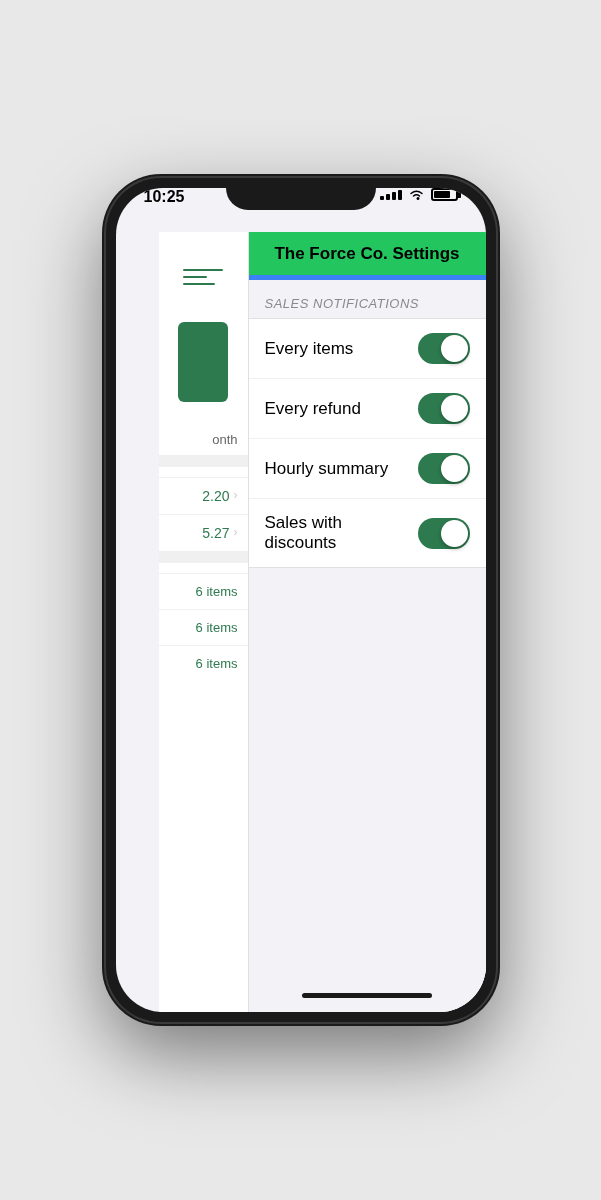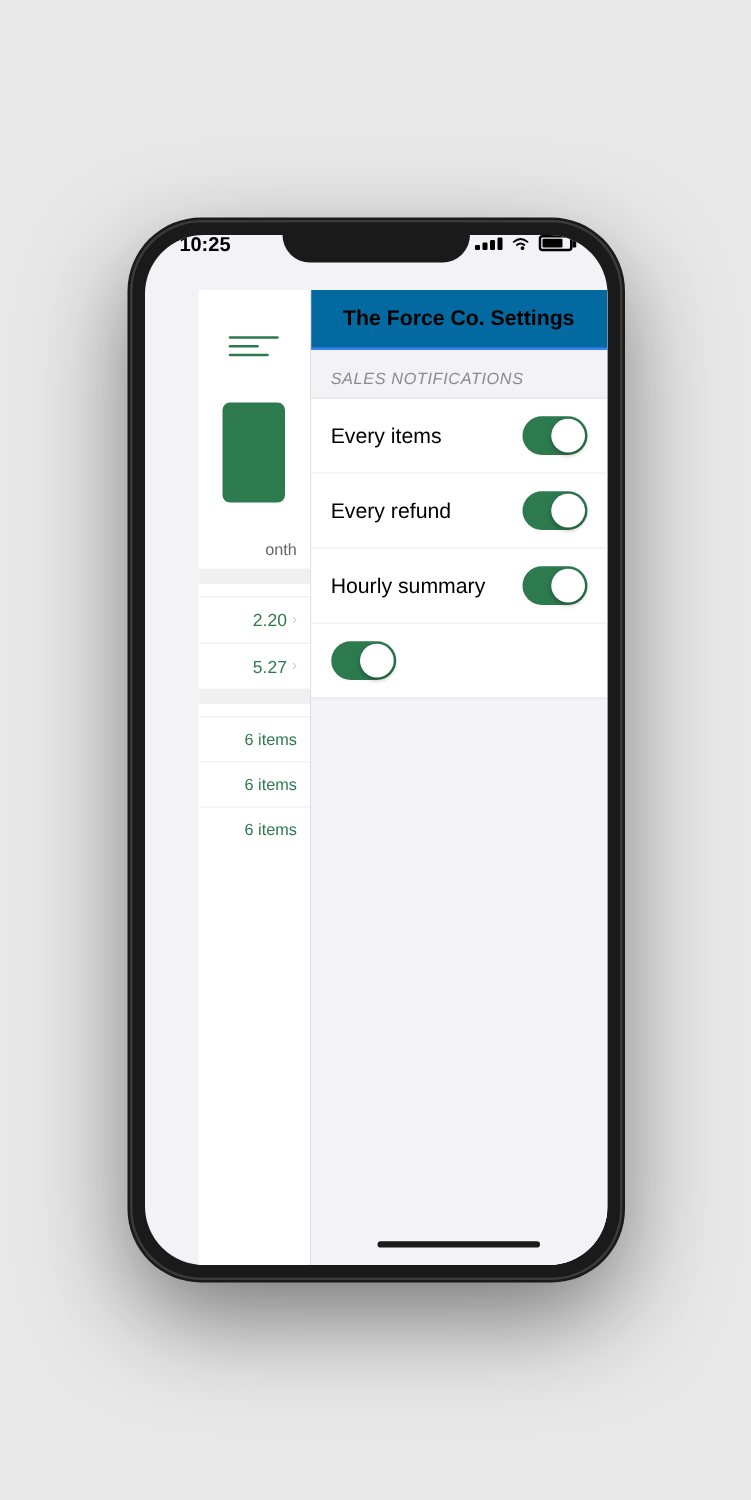--- a/index.html
+++ b/index.html
@@ -229,26 +229,26 @@
 
     
     .right-panel {
       flex: 1;
       display: flex;
       flex-direction: column;
       background: #f2f2f7;
     }
 
     .nav-bar {
-      background: #0369a1;
+      background: #22c55e;
       height: 48px;
       display: flex;
       align-items: center;
       justify-content: center;
-      border-bottom: 2px solid #3b82f6;
+      border-bottom: 5px solid #3b82f6;
     }
 
     .nav-title {
       font-size: 17px;
       font-weight: 600;
       color: #000;
     }
 
     .section-header {
       background: #f2f2f7;
@@ -424,20 +424,21 @@
             </div>
 
             <div class="settings-row">
               <span class="settings-label">Hourly summary</span>
               <div class="toggle">
                 <div class="toggle-knob"></div>
               </div>
             </div>
 
             <div class="settings-row">
+              <span class="settings-label">Sales with discounts</span>
               <div class="toggle">
                 <div class="toggle-knob"></div>
               </div>
             </div>
 
 
           </div>
 
           <div class="empty-area"></div>
 

